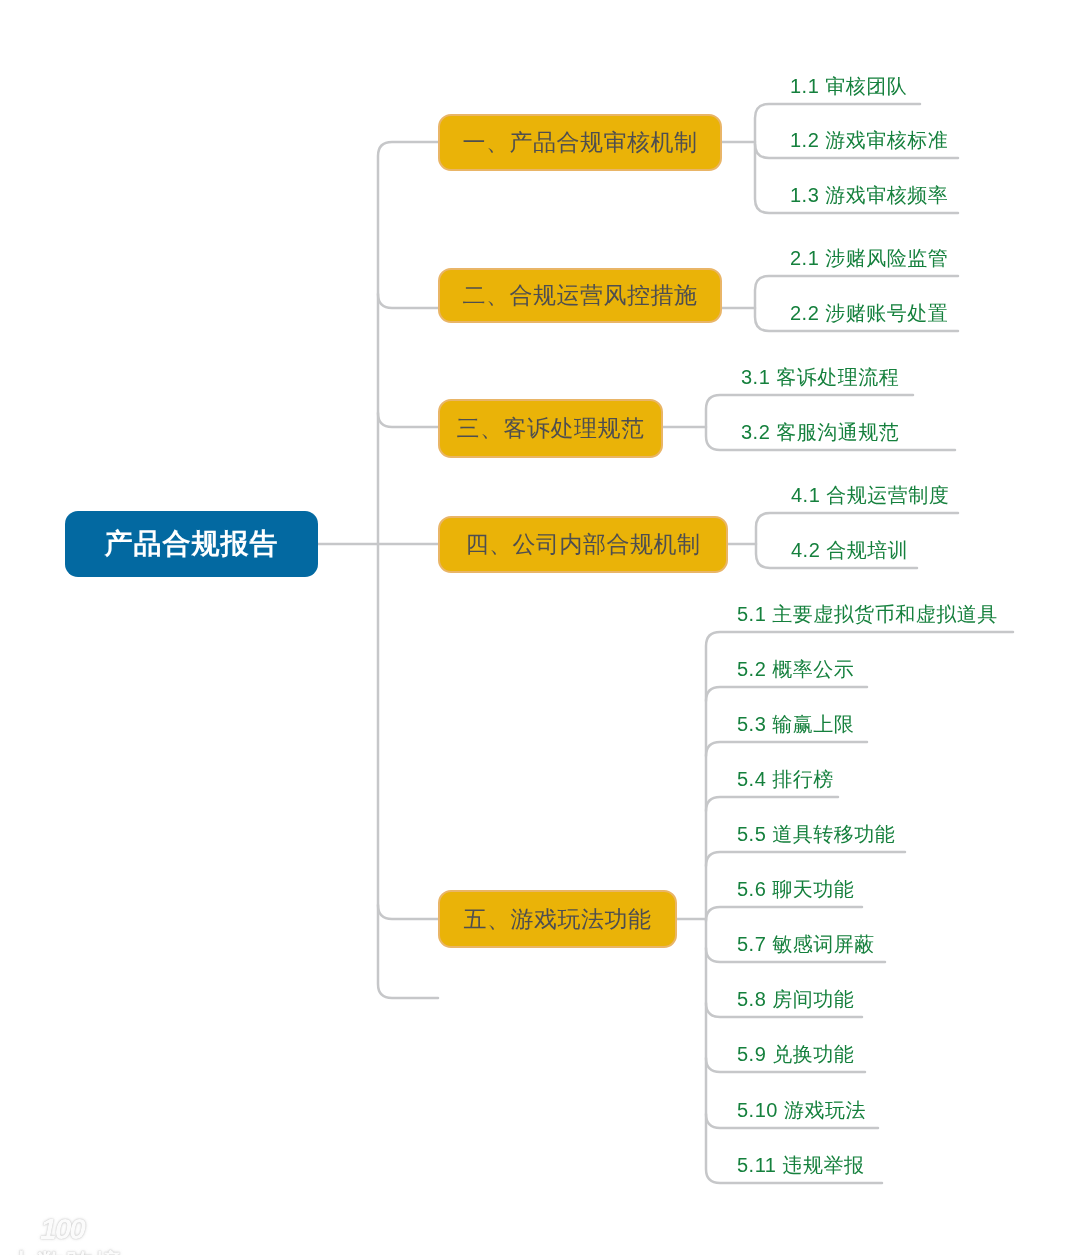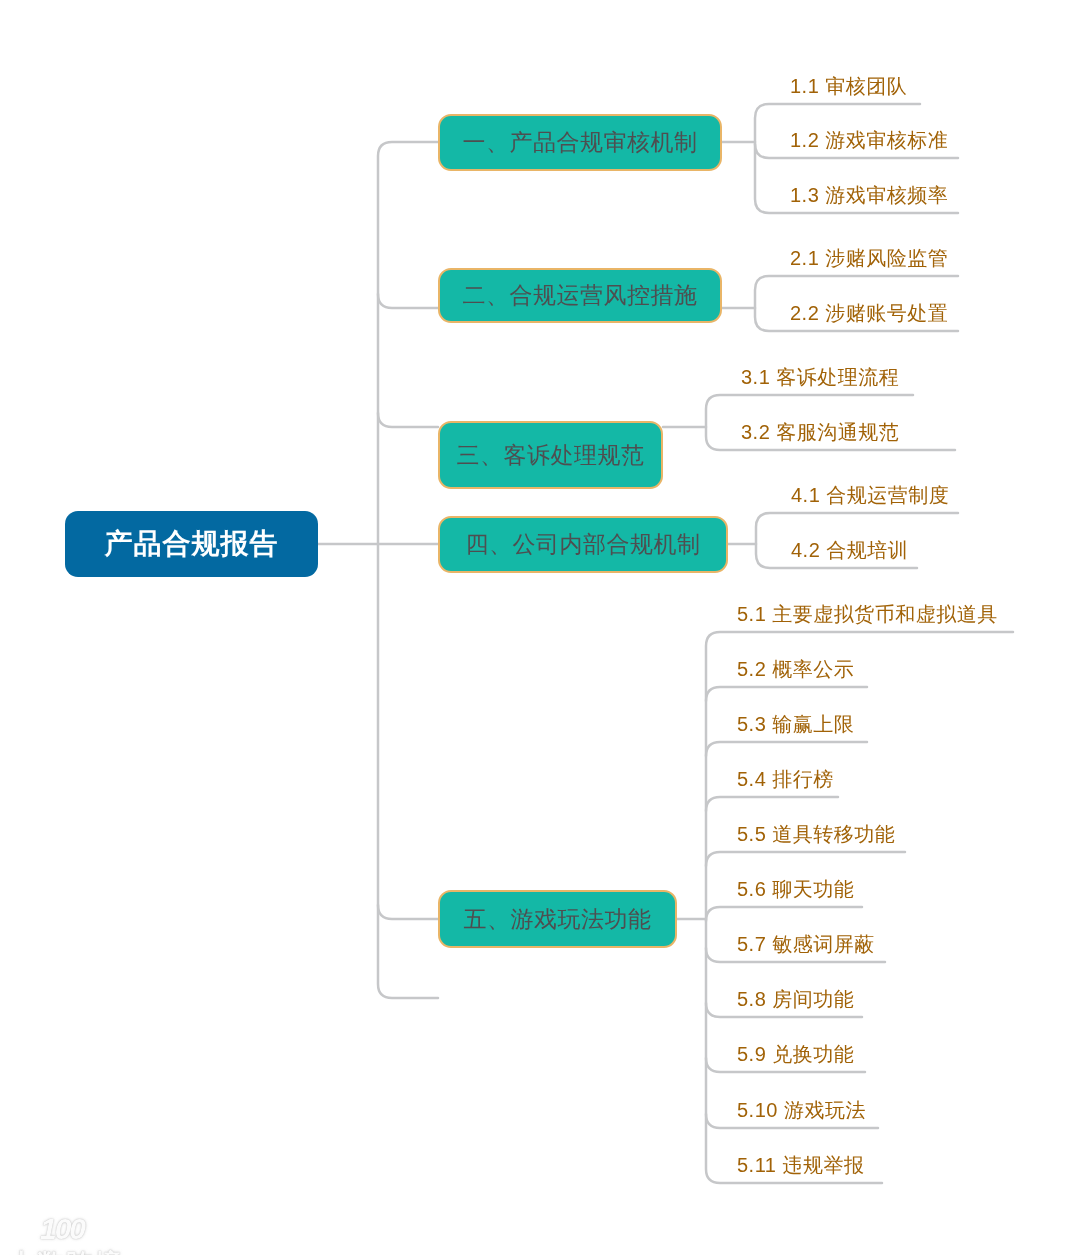--- a/index.html
+++ b/index.html
@@ -8,26 +8,26 @@
     font-family:"Liberation Sans","DejaVu Sans",sans-serif;
   }
   .connector-svg{position:absolute;left:0;top:0;z-index:0;}
   .node{position:absolute;display:flex;align-items:center;justify-content:center;
         box-sizing:border-box;z-index:2;white-space:nowrap;}
   .root-node{
     background:#0369a1;color:#ffffff;font-weight:bold;font-size:28px;
     border-radius:13px;letter-spacing:1px;
   }
   .branch-node{
-    background:#14b8a6;border:2px solid #E9B567;border-radius:13px;
+    background:#eab308;border:2px solid #E9B567;border-radius:13px;
     color:#4E4E50;font-size:23px;letter-spacing:0.5px;
   }
   .child-node{
     position:absolute;transform:translateY(-50%);z-index:2;
-    color:#a16207;font-size:20px;white-space:nowrap;letter-spacing:0.5px;
+    color:#15803d;font-size:20px;white-space:nowrap;letter-spacing:0.5px;
   }
   .watermark{
     position:absolute;left:8px;top:1212px;z-index:3;display:flex;align-items:center;
     color:#fbfbfb;text-shadow:0 0 1px #b9b9b9,0 0 3px rgba(170,170,170,.55);
     font-weight:bold;
     flex-direction:column;
   }
   .watermark .logo{font-size:30px;font-style:italic;letter-spacing:-2px;margin-right:8px;}
   .watermark .brand{font-size:27px;letter-spacing:2px;}
 </style>
@@ -69,21 +69,21 @@
     <path d="M 706 948 Q 706 962 720 962 H 885"></path>
     <path d="M 706 1003 Q 706 1017 720 1017 H 862"></path>
     <path d="M 706 1058 Q 706 1072 720 1072 H 865"></path>
     <path d="M 706 1114 Q 706 1128 720 1128 H 878"></path>
   </svg>
 
   <div class="node root-node" style="left:65px;top:511px;width:253px;height:66px;">产品合规报告</div>
 
   <div class="node branch-node" style="left:438px;top:114px;width:284px;height:57px;">一、产品合规审核机制</div>
   <div class="node branch-node" style="left:438px;top:268px;width:284px;height:55px;">二、合规运营风控措施</div>
-  <div class="node branch-node" style="left:438px;top:399px;width:225px;height:68px;margin-top:22px;">三、客诉处理规范</div>
+  <div class="node branch-node" style="left:438px;top:399px;width:225px;height:59px;">三、客诉处理规范</div>
   <div class="node branch-node" style="left:438px;top:516px;width:290px;height:57px;">四、公司内部合规机制</div>
   <div class="node branch-node" style="left:438px;top:890px;width:239px;height:58px;">五、游戏玩法功能</div>
 
   <div class="child-node" style="left:790px;top:86px;">1.1 审核团队</div>
   <div class="child-node" style="left:790px;top:140px;">1.2 游戏审核标准</div>
   <div class="child-node" style="left:790px;top:195px;">1.3 游戏审核频率</div>
 
   <div class="child-node" style="left:790px;top:258px;">2.1 涉赌风险监管</div>
   <div class="child-node" style="left:790px;top:313px;">2.2 涉赌账号处置</div>
 

